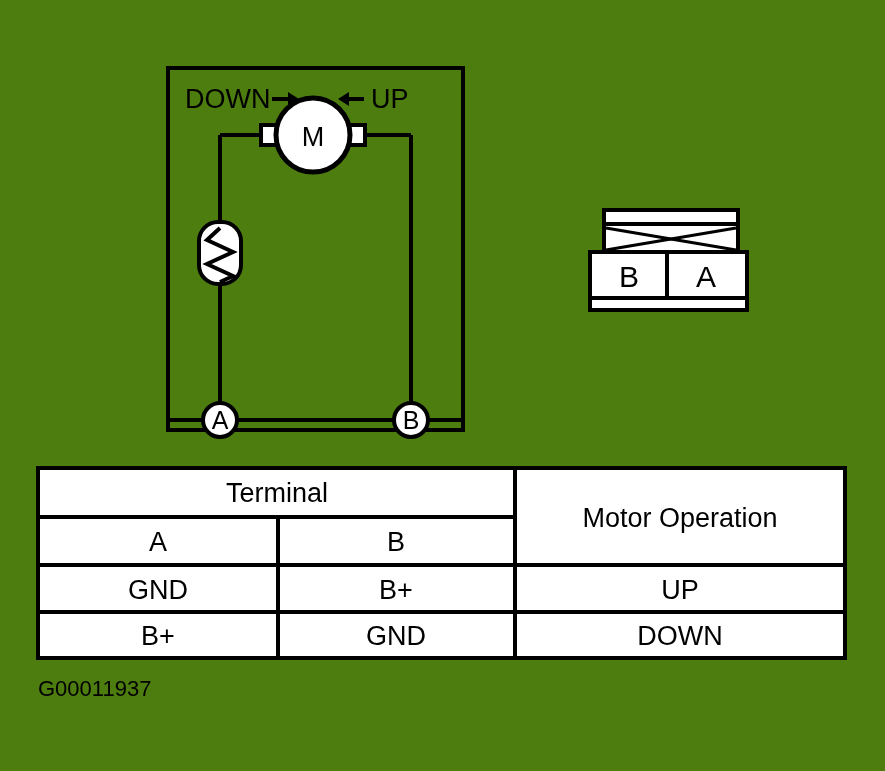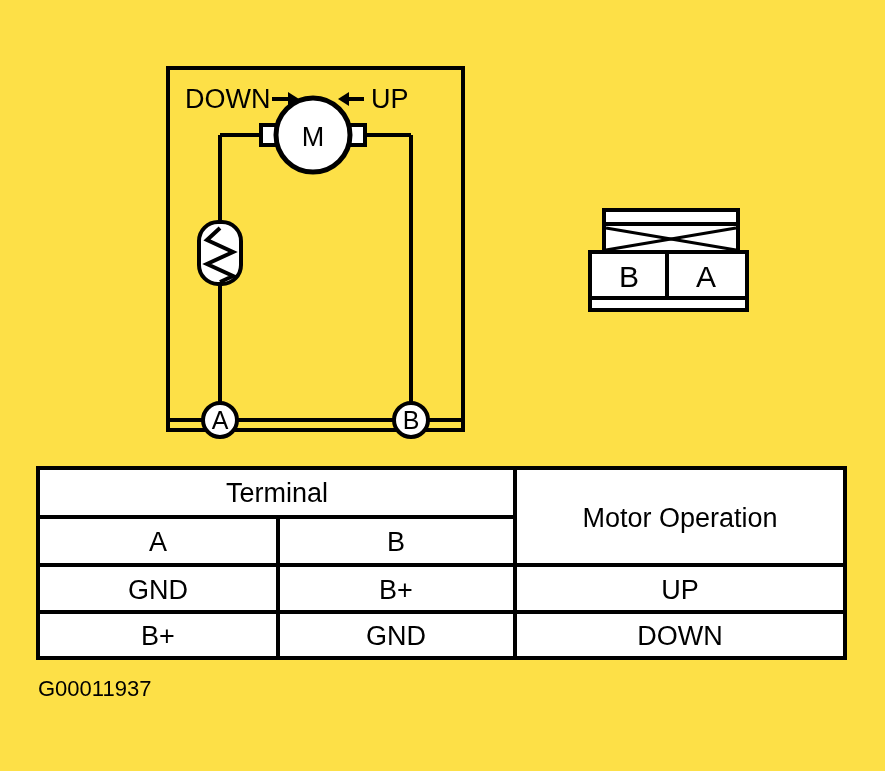--- a/index.html
+++ b/index.html
@@ -9,21 +9,21 @@
     background: #ffffff;
   }
   body {
     font-family: "Liberation Sans", "DejaVu Sans", sans-serif;
     color: #000000;
   }
   #page {
     position: relative;
     width: 885px;
     height: 771px;
-    background: #fde047;
+    background: #4d7c0f;
     overflow: hidden;
   }
   #schematic-svg {
     position: absolute;
     left: 0;
     top: 0;
     width: 885px;
     height: 771px;
   }
   .svg-text {

